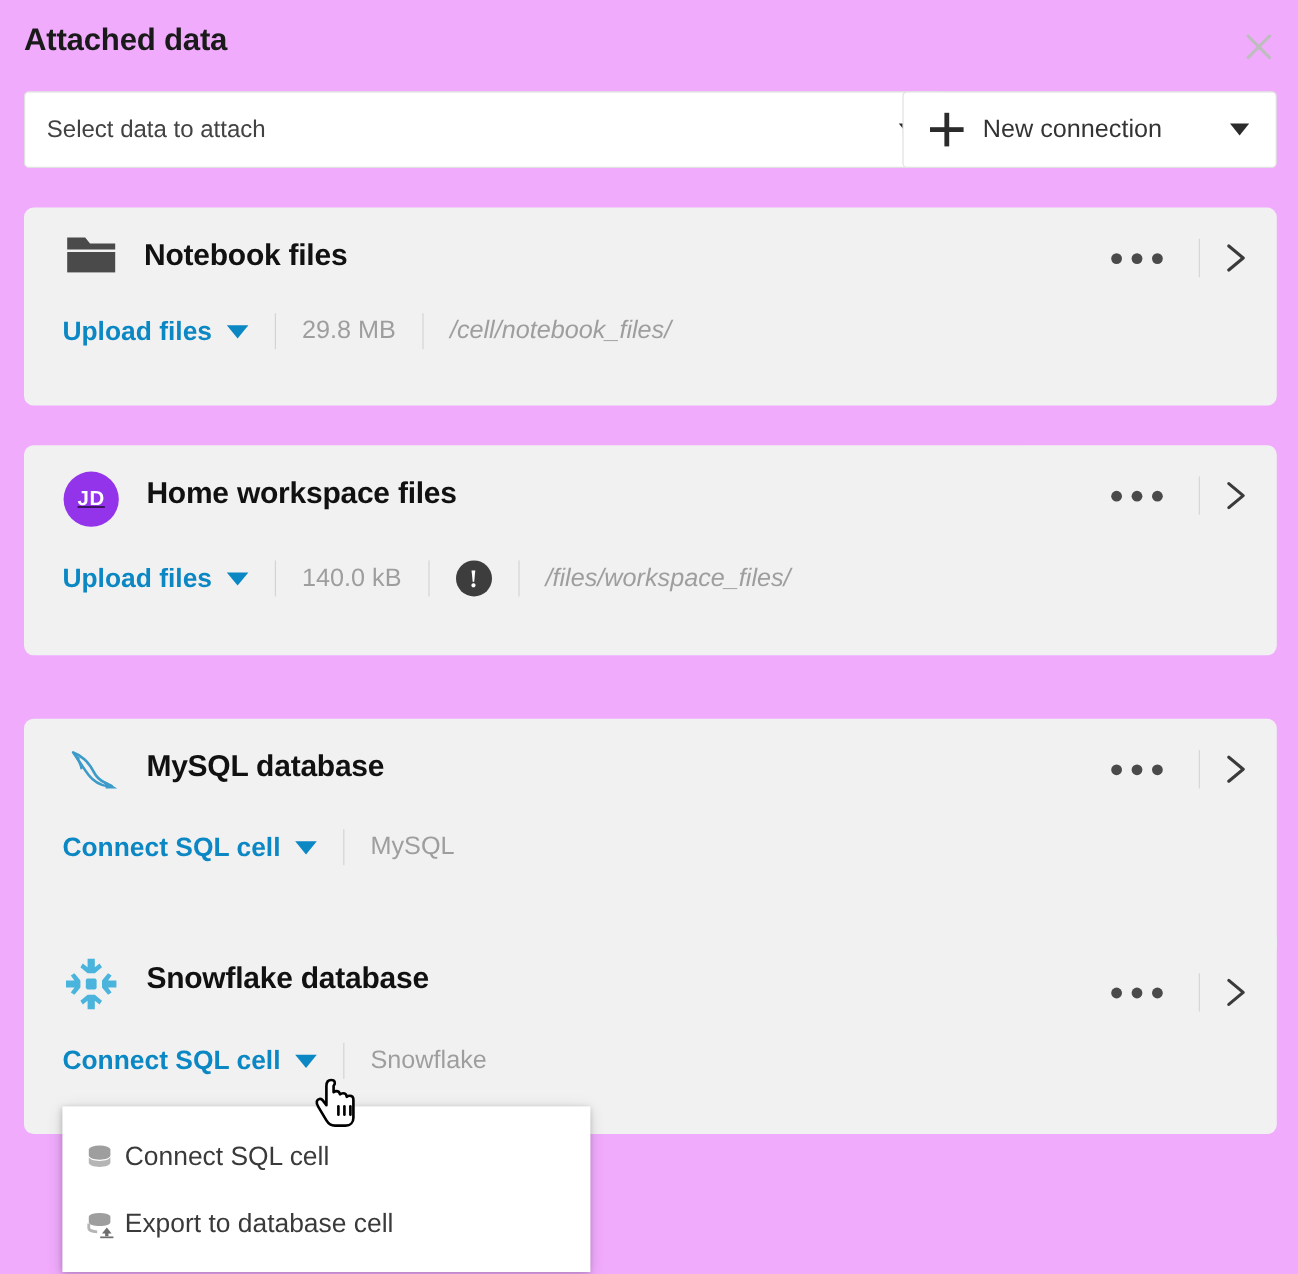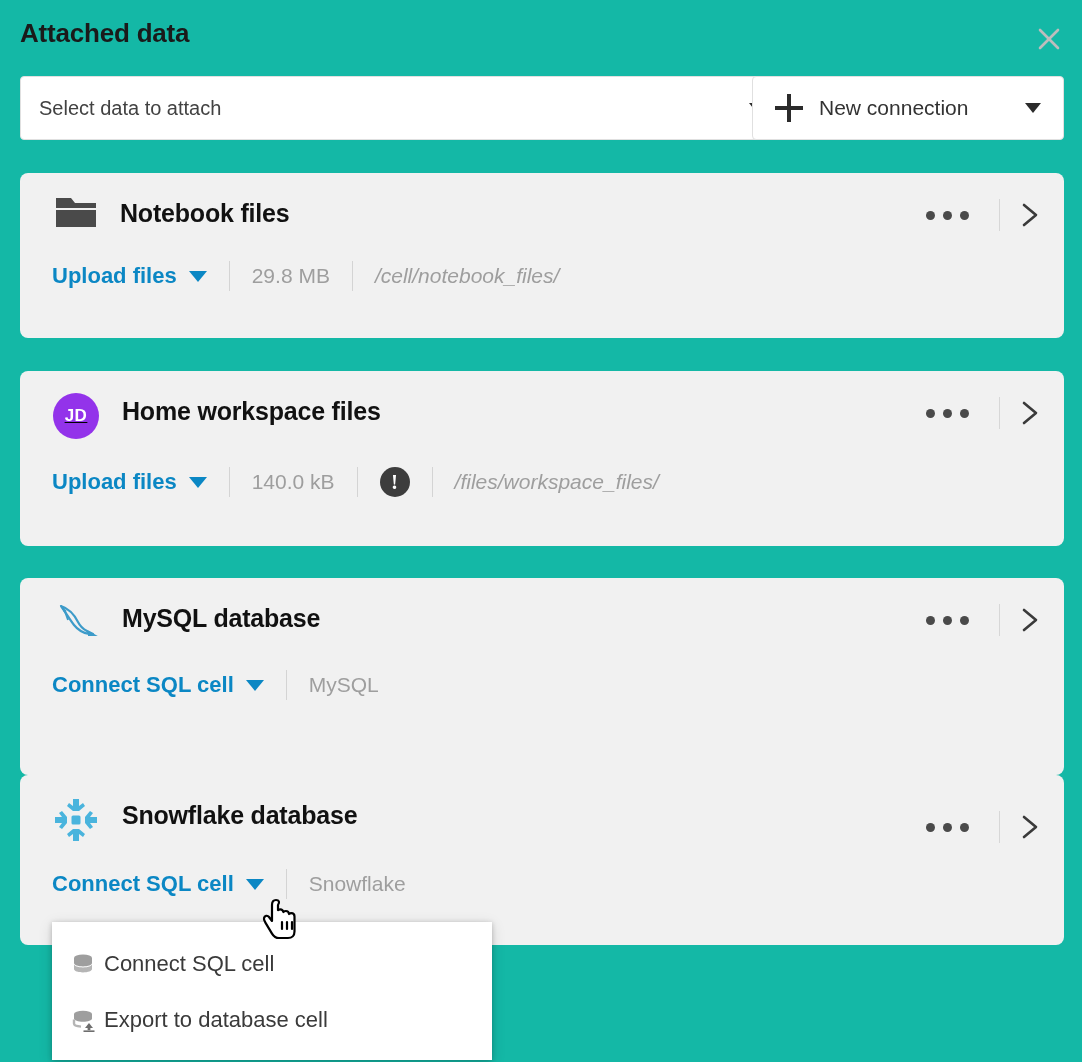--- a/index.html
+++ b/index.html
@@ -3,21 +3,21 @@
 <meta charset="utf-8">
 <style>
   * { box-sizing: border-box; }
   html, body {
     margin: 0; padding: 0;
     width: 1082px; height: 1062px;
     background: #ffffff;
     font-family: "Liberation Sans", sans-serif;
     overflow: hidden;
   }
-  #root { position: relative; width: 1082px; height: 1062px; background: #14b8a6; }
+  #root { position: relative; width: 1082px; height: 1062px; background: #f0abfc; }
 
   
   .header {
     position: absolute; left: 0; top: 0; width: 1082px; height: 70px;
   }
   .panel-title {
     position: absolute; left: 20px; top: 18px;
     font-size: 26px; font-weight: bold; color: #1a1a1a;
     letter-spacing: -0.2px;
   }
@@ -234,21 +234,21 @@
         </span>
       <span class="act-div"></span>
       <span class="chev">
         <svg width="24" height="30" viewBox="0 0 24 30">
             <polyline points="6,5 18,15 6,25" fill="none" stroke="#3a3a3a" stroke-width="2.6" stroke-linecap="round" stroke-linejoin="round"></polyline>
           </svg>
       </span>
     </div>
   </div>
 
-  <div class="card" style="top:578px; height:197px;">
+  <div class="card" style="top:599px; height:197px;">
     <div class="card-icon">
       <svg width="46" height="42" viewBox="0 0 46 42">
         <path d="M8 6 C14 8 21 14 25 22 C27 26 30 29 34 31 L40 34 L36 34 C30 33 25 30 21 25 C17 20 13 13 8 6 Z" fill="none" stroke="#3d9bc9" stroke-width="2.2" stroke-linejoin="round"></path>
         <path d="M9 7 C12 11 14 16 15 20" fill="none" stroke="#3d9bc9" stroke-width="1.8"></path>
         <circle cx="12" cy="11" r="1.4" fill="#3d9bc9"></circle>
         <path d="M34 31 l7 4 l-6 0" fill="none" stroke="#3d9bc9" stroke-width="2"></path>
       </svg>
     </div>
     <div class="card-title indent">MySQL database</div>
     <div class="meta-row" style="top:90px;">

